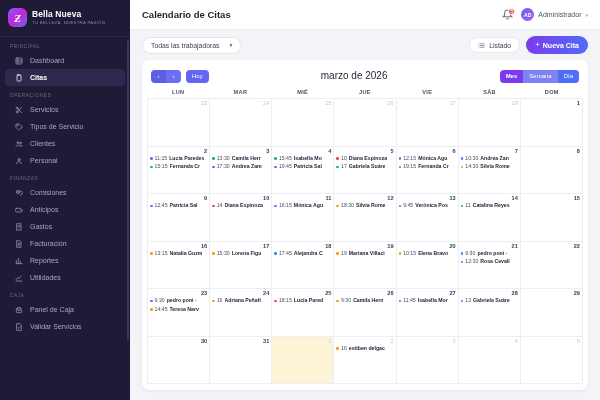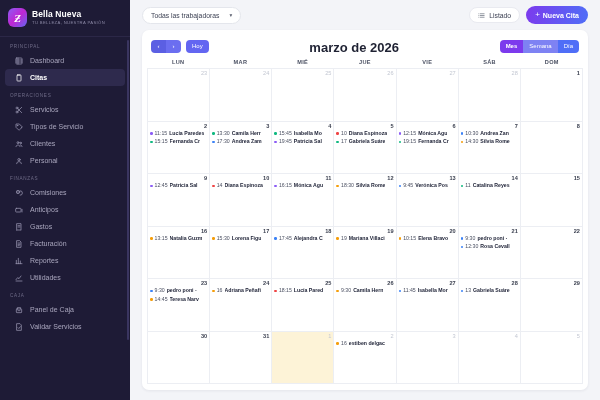--- a/index.html
+++ b/index.html
@@ -134,21 +134,21 @@
   }
   .nav-btn.prev { border-radius: 4px 0 0 4px; background: #5b5fe3; }
   .nav-btn.next { border-radius: 0 4px 4px 0; background: #6b6ef0; }
   #btn-hoy {
     margin-left: 5px; height: 13px; padding: 0 6px;
     background: #6366f1; color: #fff; border: 0; border-radius: 4px;
     font-size: 6px; cursor: pointer;
   }
   #cal-title {
     position: absolute; left: 0; right: 0; text-align: center;
-    font-size: 13px; font-weight: bold; color: #1f2233; pointer-events: none;
+    font-size: 10px; font-weight: normal; color: #1f2233; pointer-events: none;
   }
   #cal-title-wrap { flex: 1 1 auto; position: relative; height: 13px; }
   #view-group { display: flex; border-radius: 4px; overflow: hidden; }
   .view-btn {
     height: 13px; padding: 0 6px; border: 0; cursor: pointer;
     font-size: 6px; color: #fff; background: #7e82f3;
   }
   .view-btn.active { background: #7c3aed; font-weight: bold; }
   .view-btn.dia { background: #4f6ef7; }
 
@@ -336,20 +336,37 @@
             </svg>
           </span>
           <span>Validar Servicios</span>
         </div>
       </nav>
     <div id="sb-scroll"></div>
   </aside>
 
   <div id="main">
 
+    <header id="topbar">
+      <div id="page-title">Calendario de Citas</div>
+      <div id="topbar-right">
+        <div id="bell-wrap">
+          <svg width="11" height="11" viewBox="0 0 24 24" fill="none" stroke="currentColor" stroke-width="2.2" stroke-linecap="round">
+            <path d="M18 8A6 6 0 0 0 6 8c0 7-3 9-3 9h18s-3-2-3-9"></path>
+            <path d="M13.7 21a2 2 0 0 1-3.4 0"></path>
+          </svg>
+          <span id="bell-badge">5</span>
+        </div>
+        <div id="user-chip">
+          <div id="avatar">AD</div>
+          <span id="user-name">Administrador</span>
+          <span class="caret">▾</span>
+        </div>
+      </div>
+    </header>
 
     <div id="toolbar">
       <div id="worker-select">
         <span>Todas las trabajadoras</span>
         <span class="caret">▾</span>
       </div>
       <div id="toolbar-right">
         <button id="btn-listado">
           <svg width="7" height="7" viewBox="0 0 24 24" fill="none" stroke="#6b7280" stroke-width="2.5" stroke-linecap="round">
             <path d="M8 6h13M8 12h13M8 18h13M3 6h.01M3 12h.01M3 18h.01"></path>

